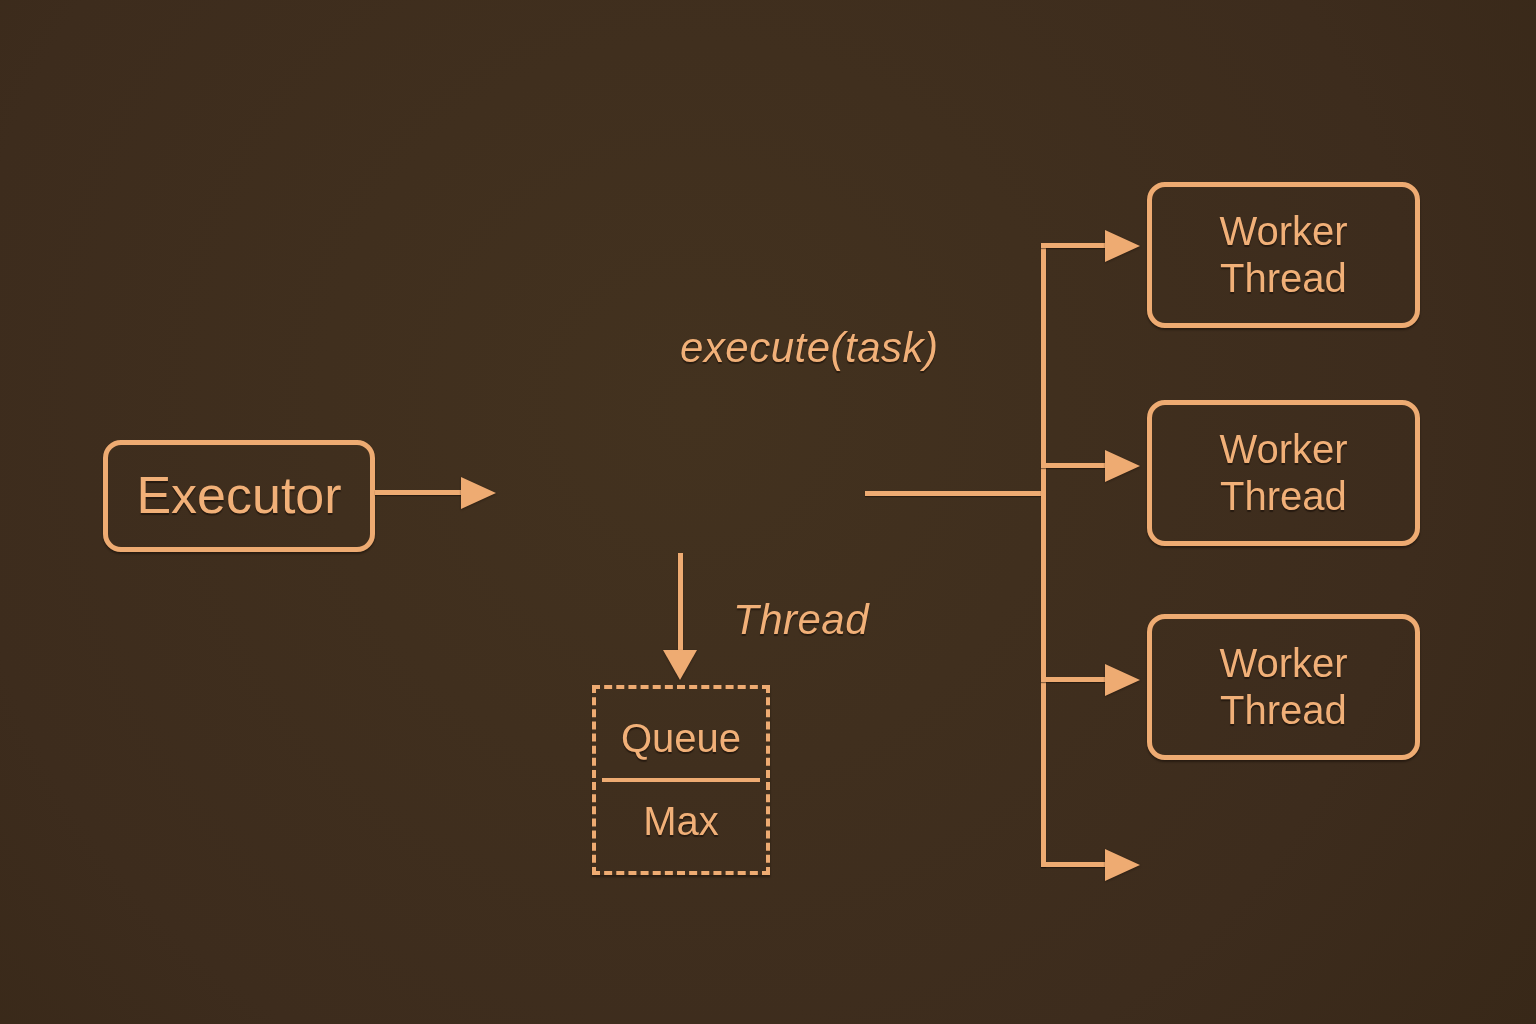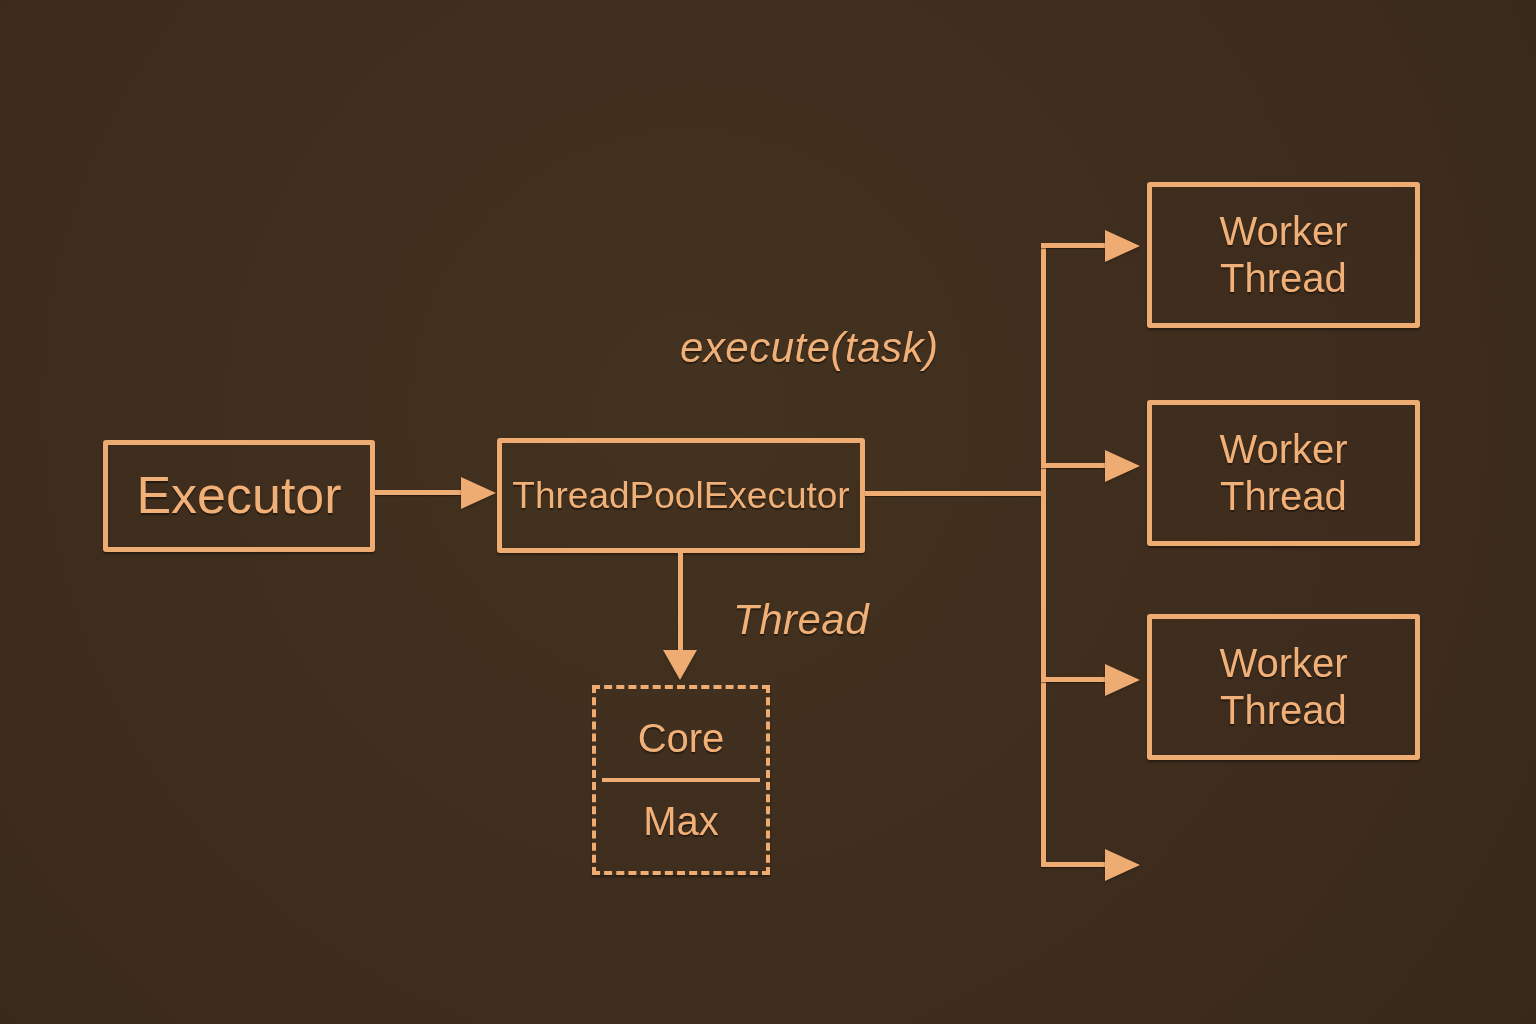--- a/index.html
+++ b/index.html
@@ -16,21 +16,21 @@
     position:relative;
     width:1536px;
     height:1024px;
     overflow:hidden;
     background:radial-gradient(circle at 45% 40%, #43321f 0%, #3d2c1d 70%, #382818 100%);
     color:var(--text);
   }
   .box{
     position:absolute;
     border:5px solid var(--accent);
-    border-radius:3px;
+    border-radius:18px;
     display:flex;
     align-items:center;
     justify-content:center;
     text-align:center;
     box-sizing:border-box;
     box-shadow:0 2px 2px rgba(15,8,4,.45);
     text-shadow:0 2px 1px rgba(15,8,4,.5);
   }
   .node-label{
     white-space:pre-line;
@@ -91,41 +91,38 @@
 </style>
 </head>
 <body>
 
 <div class="canvas">
 
   <div class="box executor">
     <span class="node-label">Executor</span>
   </div>
 
-  <div class="box tpe">
-    <span class="node-label">ThreadPoolExecutor</span>
-  </div>
 
   <div class="box worker worker-1">
     <span class="node-label">Worker
 Thread</span>
   </div>
 
   <div class="box worker worker-2">
     <span class="node-label">Worker
 Thread</span>
   </div>
 
   <div class="box worker worker-3">
     <span class="node-label">Worker
 Thread</span>
   </div>
 
   <div class="box pool">
-    <span class="node-label">Core</span>
+    <span class="node-label">Queue</span>
     <div class="pool-divider"></div>
     <span class="node-label">Max</span>
   </div>
 
   <div class="edge-label lbl-execute">execute(task)</div>
   <div class="edge-label lbl-queue">Thread</div>
 
   <div class="edge" style="left:375px;top:490px;width:92px;height:5px;"></div>
   <div class="arrowhead-right" style="left:461px;top:477px;"></div>
 

